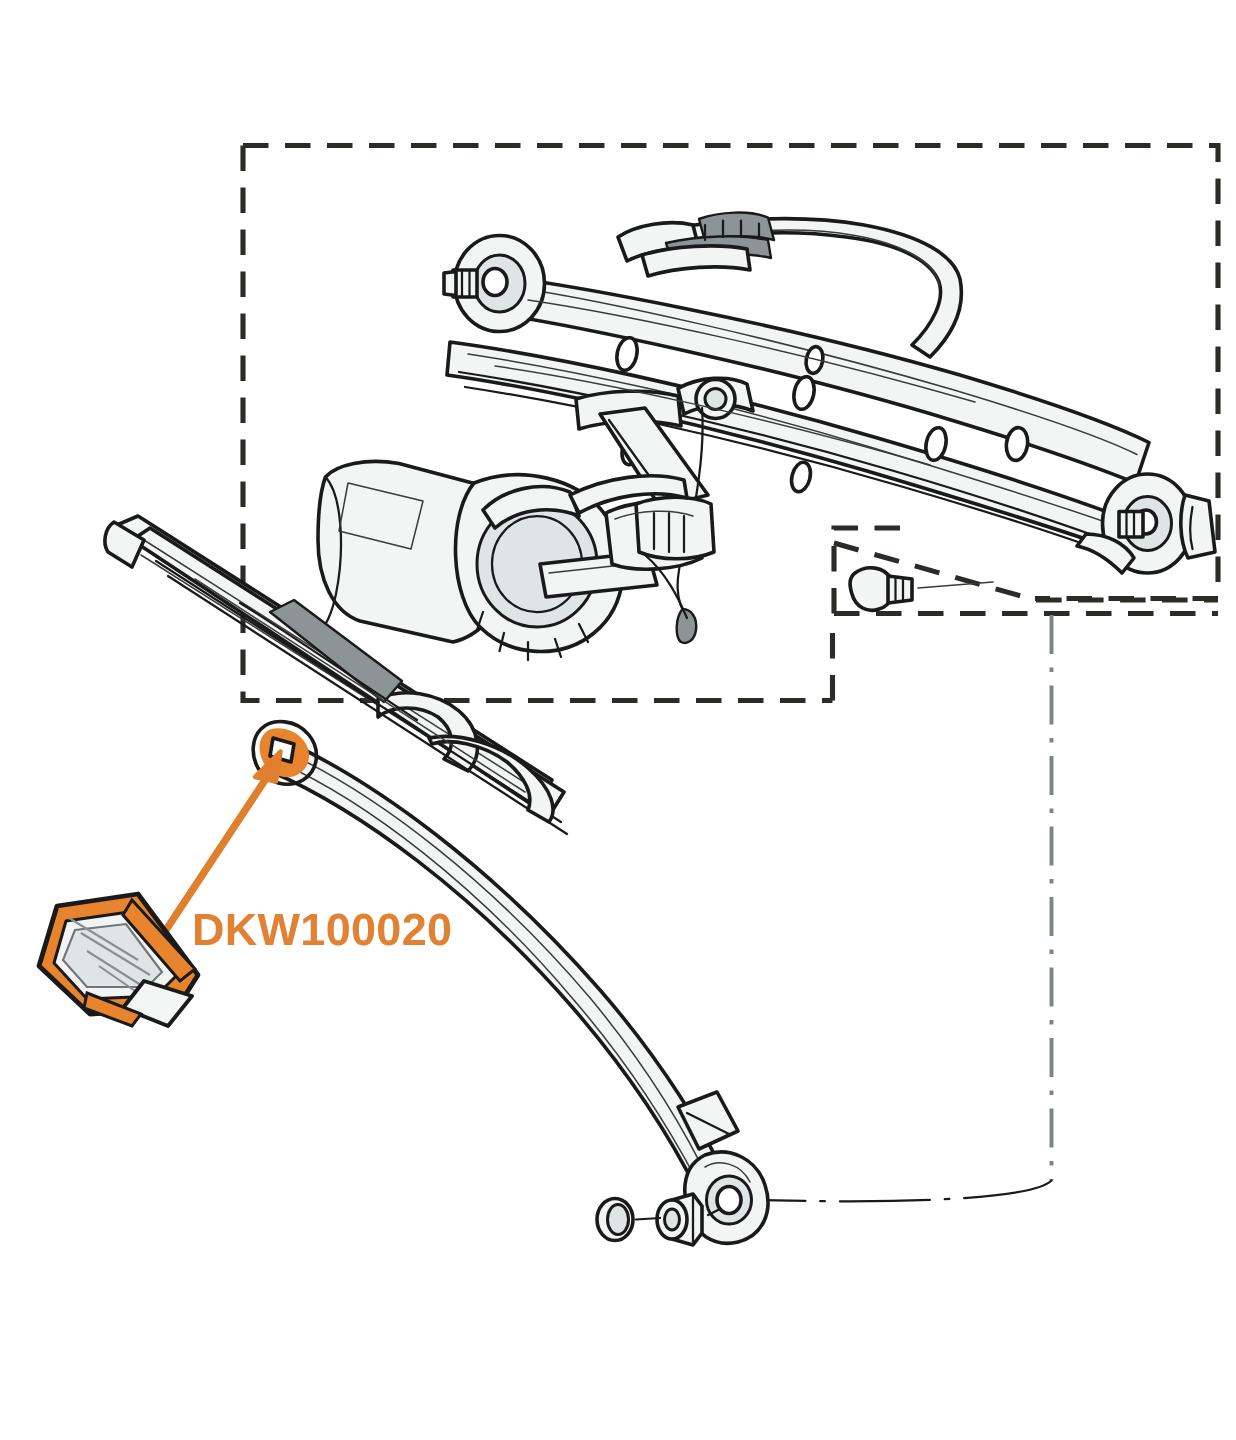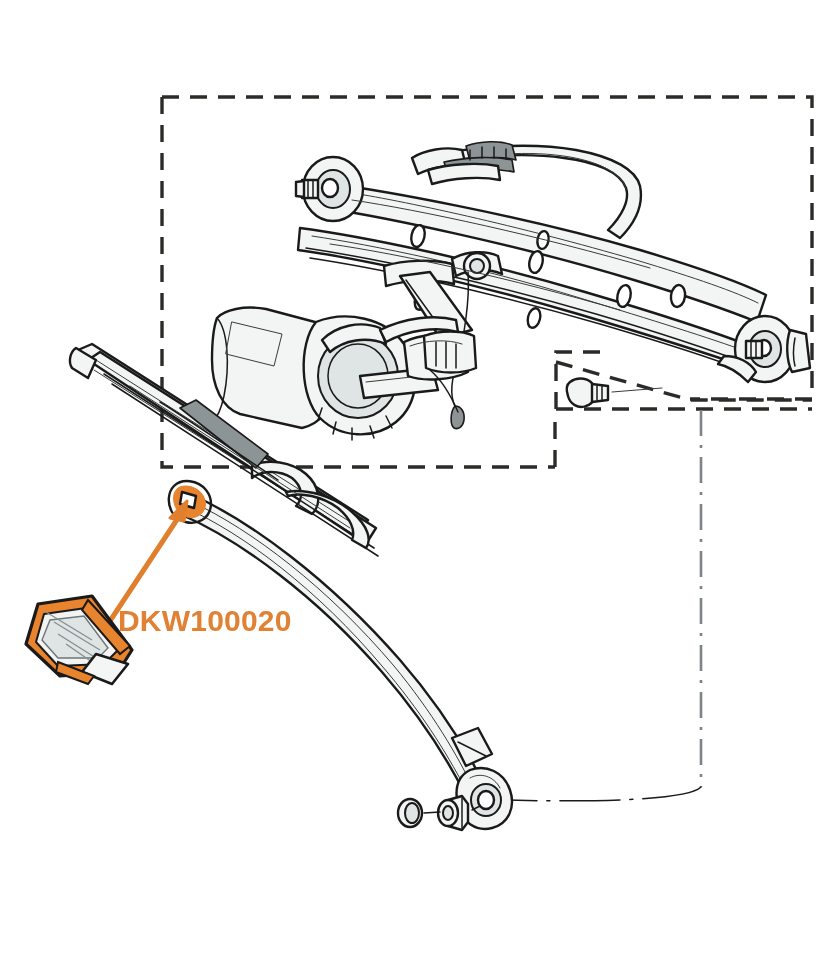--- a/index.html
+++ b/index.html
@@ -21,21 +21,21 @@
   #diagram-svg {
     position: absolute;
     left: 0;
     top: 0;
     width: 824px;
     height: 960px;
     display: block;
   }
   .part-label {
     position: absolute;
-    left: 118px;
+    left: 128px;
     top: 606px;
     font-family: "Liberation Sans", sans-serif;
     font-size: 30px;
     font-weight: bold;
     letter-spacing: 0.2px;
     color: #e08133;
     white-space: nowrap;
     line-height: 1;
   }
 </style>

